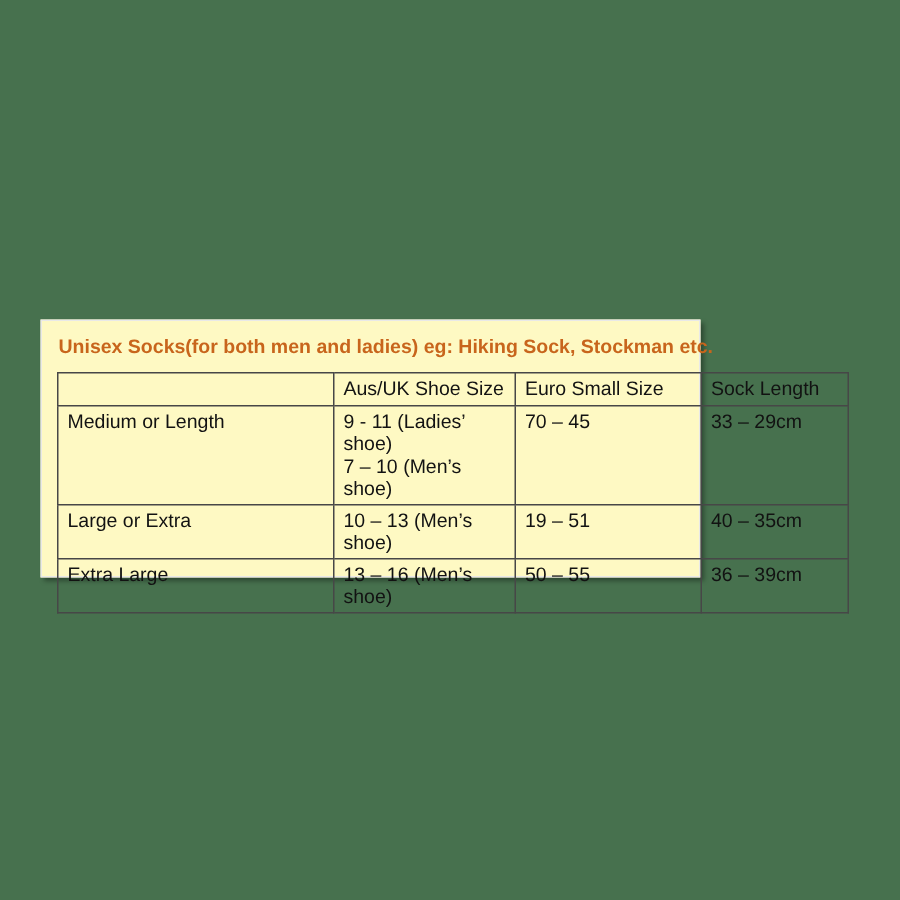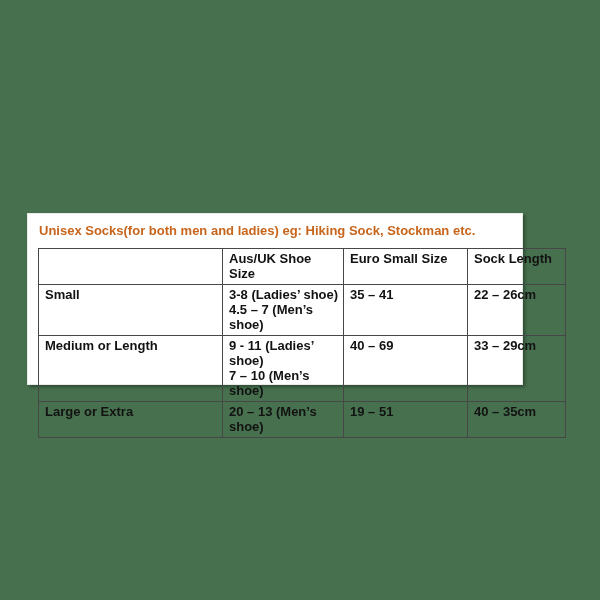--- a/index.html
+++ b/index.html
@@ -6,22 +6,22 @@
   html, body {
     width: 600px; height: 600px;
     background: #47714E;
     font-family: "Liberation Sans", "DejaVu Sans", sans-serif;
     position: relative;
     overflow: hidden;
   }
   .panel {
     position: absolute;
     left: 27px; top: 213px;
-    width: 496px; height: 172px;
-    background: #ffffff;
+    width: 440px; height: 172px;
+    background: #fef9c3;
     border: 1px solid #E9E9E8;
     box-shadow: 2px 2px 3px rgba(0,0,0,0.35);
   }
   .panel-title {
     color: #C8651C;
     font-size: 13px;
     font-weight: bold;
     line-height: 16px;
     padding: 9px 10px 0 11px;
     white-space: nowrap;
@@ -29,21 +29,21 @@
   table.size-chart {
     border-collapse: collapse;
     table-layout: fixed;
     width: 527px;
     margin: 9px 0 0 10px;
   }
   table.size-chart th,
   table.size-chart td {
     border: 1.5px solid #474747;
     font-size: 13px;
-    font-weight: bold;
+    font-weight: normal;
     color: #121212;
     line-height: 15px;
     text-align: left;
     vertical-align: top;
     padding: 2px 4px 3px 6px;
   }
   table.size-chart th { height: 22px; }
   td .cell-line:empty { display: none; }
 </style>
 </head>
@@ -62,40 +62,39 @@
     <thead>
       <tr>
         <th></th>
         <th>Aus/UK Shoe Size</th>
         <th>Euro Small Size</th>
         <th>Sock Length</th>
       </tr>
     </thead>
     <tbody>
       <tr>
-        <td>Small</td>
-        <td>
-          <div class="cell-line">3-8 (Ladies’ shoe)</div>
-          <div class="cell-line">4.5 – 7 (Men’s shoe)</div>
-        </td>
-        <td>35 – 41</td>
-        <td>22 – 26cm</td>
-      </tr>
-      <tr>
         <td>Medium or Length</td>
         <td>
           <div class="cell-line">9 - 11 (Ladies’ shoe)</div>
           <div class="cell-line">7 – 10 (Men’s shoe)</div>
         </td>
-        <td>40 – 69</td>
+        <td>70 – 45</td>
         <td>33 – 29cm</td>
       </tr>
       <tr>
         <td>Large or Extra</td>
         <td>
-          <div class="cell-line">20 – 13 (Men’s shoe)</div>
+          <div class="cell-line">10 – 13 (Men’s shoe)</div>
         </td>
         <td>19 – 51</td>
         <td>40 – 35cm</td>
+      </tr>
+      <tr>
+        <td>Extra Large</td>
+        <td>
+          <div class="cell-line">13 – 16 (Men’s shoe)</div>
+        </td>
+        <td>50 – 55</td>
+        <td>36 – 39cm</td>
       </tr>
     </tbody>
   </table>
 </div>
 
 </body></html>

